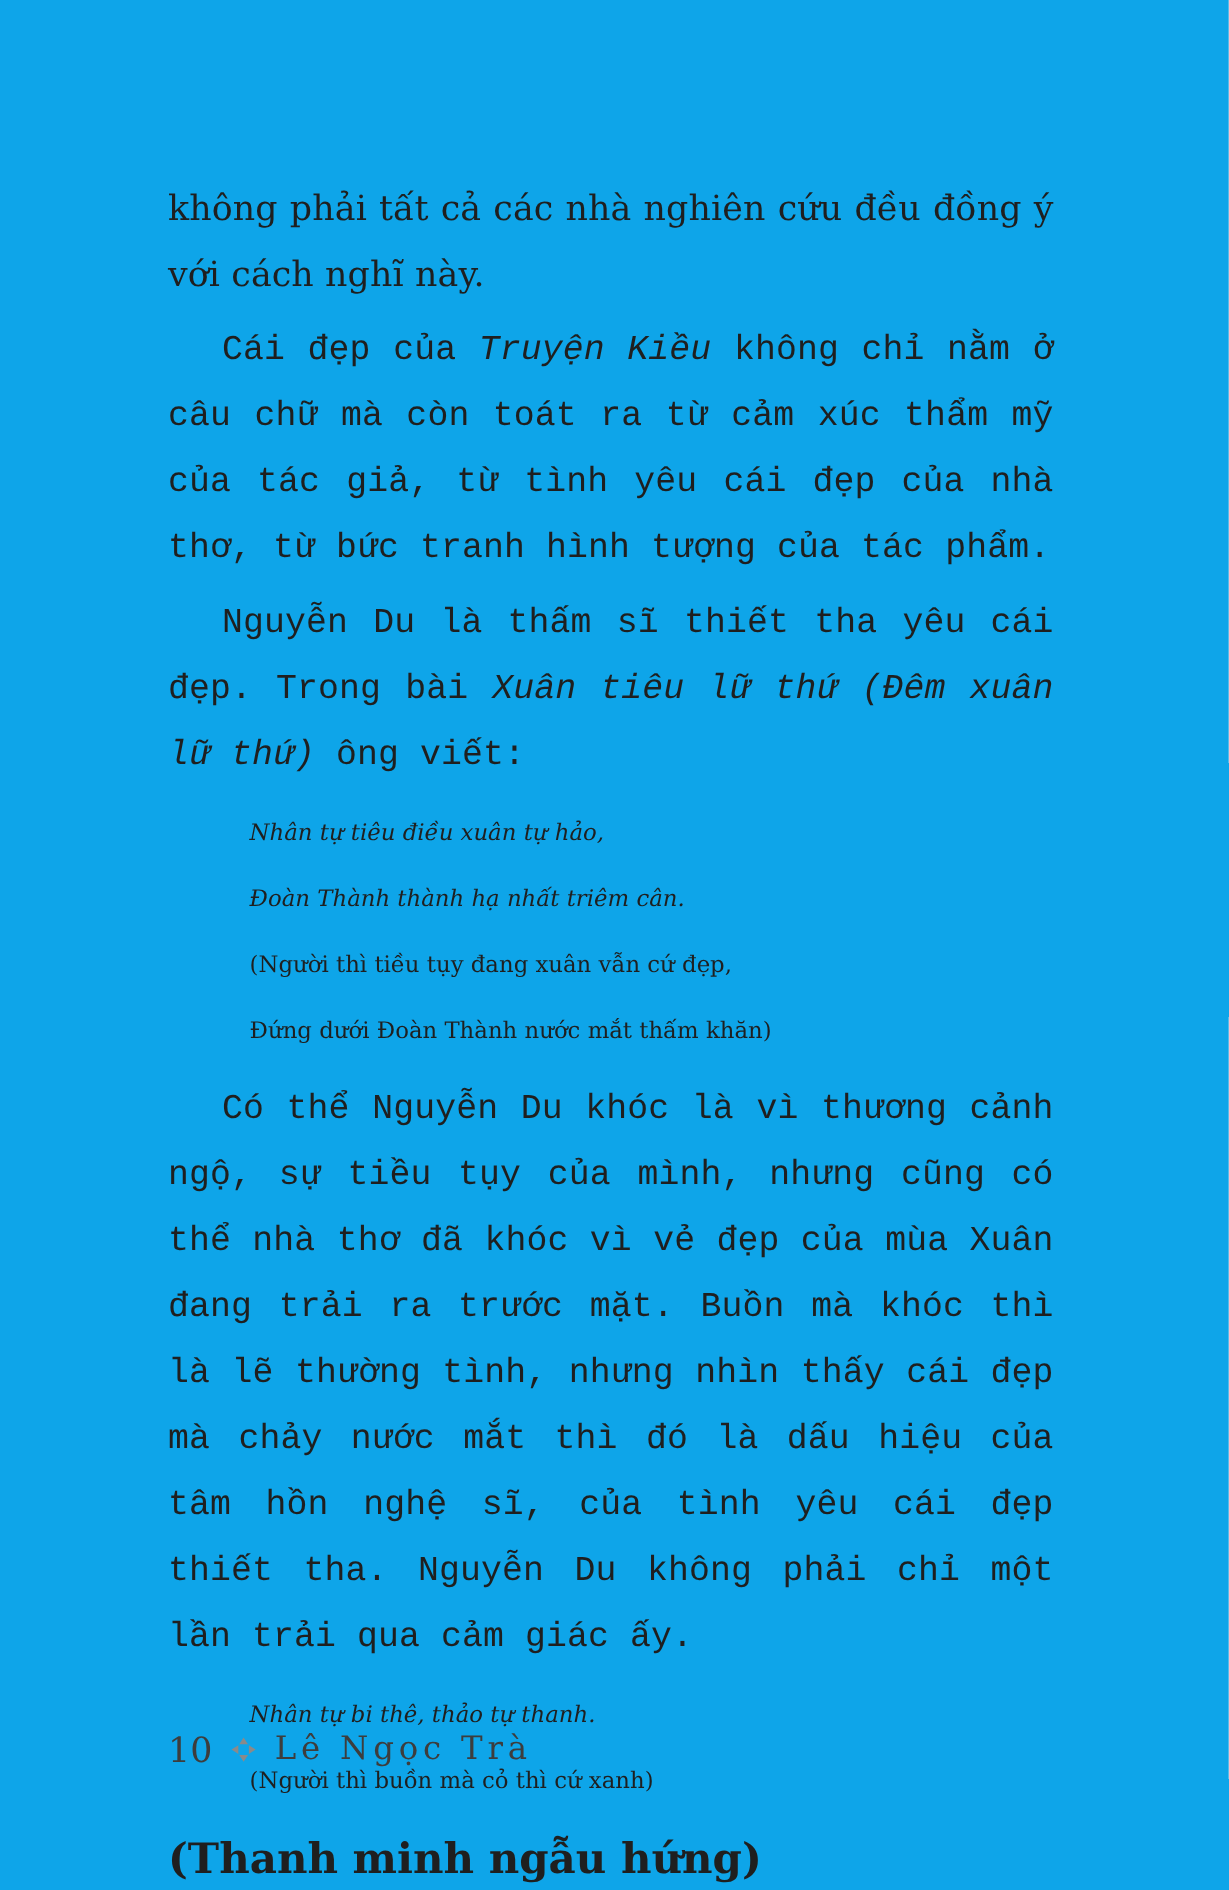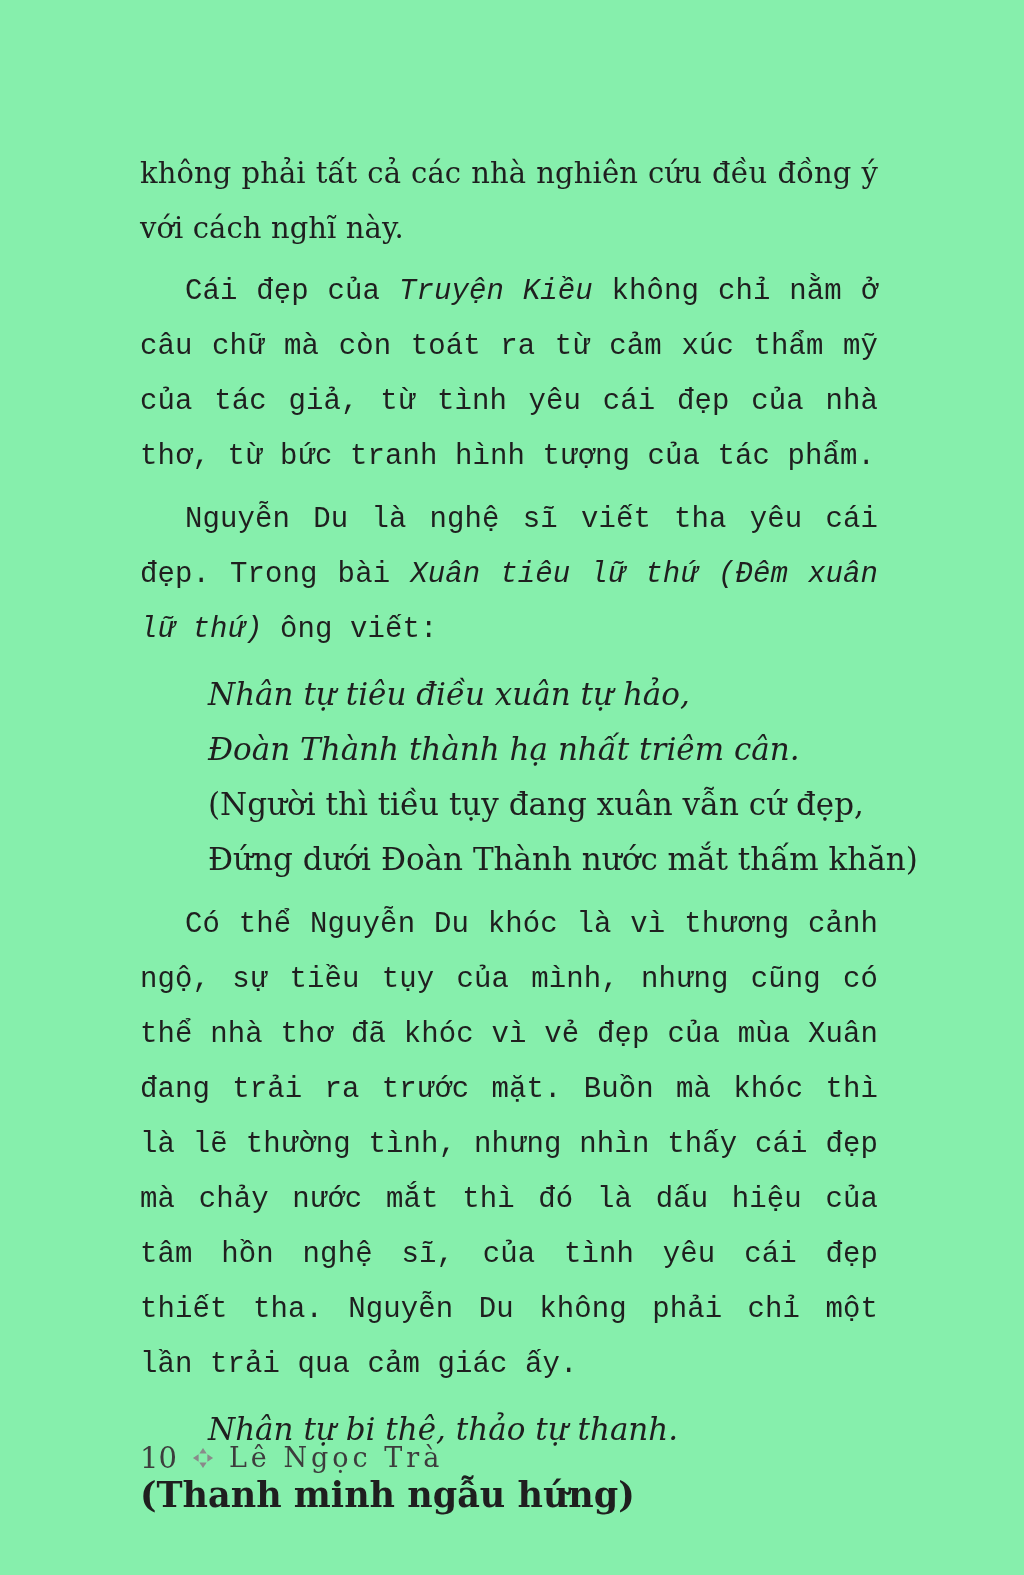--- a/index.html
+++ b/index.html
@@ -5,21 +5,21 @@
   html, body {
     margin: 0;
     padding: 0;
     background: #e8e8e8;
   }
   .page {
     position: relative;
     width: 1024px;
     height: 1575px;
     margin: 0 auto;
-    background: #86efac;
+    background: #0ea5e9;
     font-family: "DejaVu Serif", "Liberation Serif", serif;
     color: #1f1f1f;
     overflow: hidden;
   }
   .content {
     position: absolute;
     left: 140px;
     right: 146px;
     top: 0;
     padding-top: 146px;
@@ -28,21 +28,21 @@
     font-size: 29px;
     line-height: 55px;
     text-align: justify;
     margin: 0 0 8px 0;
     letter-spacing: 0.1px;
   }
   .para.indent { text-indent: 45px; font-family: Liberation Mono, monospace; }
   .italic { font-style: italic; }
   .poem {
     margin: 10px 0 10px 68px;
-    font-size: 31px;
+    font-size: 19px;
     line-height: 55px;
   }
   .poem-line { white-space: nowrap; }
   .poem-line.italic { font-style: italic; }
   .attribution {
     font-size: 35px;
     line-height: 55px;
     font-weight: bold;
     text-align: left;
     padding-right: 42px;
@@ -75,33 +75,34 @@
 </head>
 <body>
 
 <div class="page">
   <div class="content">
 
     <p class="para">không phải tất cả các nhà nghiên cứu đều đồng ý với cách nghĩ này.</p>
 
     <p class="para indent"><span>Cái đẹp của </span><span class="italic">Truyện Kiều</span><span> không chỉ nằm ở câu chữ mà còn toát ra từ cảm xúc thẩm mỹ của tác giả, từ tình yêu cái đẹp của nhà thơ, từ bức tranh hình tượng của tác phẩm.</span></p>
 
-    <p class="para indent"><span>Nguyễn Du là nghệ sĩ viết tha yêu cái đẹp. Trong bài </span><span class="italic">Xuân tiêu lữ thứ (Đêm xuân lữ thứ)</span><span> ông viết:</span></p>
+    <p class="para indent"><span>Nguyễn Du là thấm sĩ thiết tha yêu cái đẹp. Trong bài </span><span class="italic">Xuân tiêu lữ thứ (Đêm xuân lữ thứ)</span><span> ông viết:</span></p>
 
     <div class="poem">
       <div class="poem-line italic">Nhân tự tiêu điều xuân tự hảo,</div>
       <div class="poem-line italic">Đoàn Thành thành hạ nhất triêm cân.</div>
       <div class="poem-line">(Người thì tiều tụy đang xuân vẫn cứ đẹp,</div>
       <div class="poem-line">Đứng dưới Đoàn Thành nước mắt thấm khăn)</div>
     </div>
 
     <p class="para indent">Có thể Nguyễn Du khóc là vì thương cảnh ngộ, sự tiều tụy của mình, nhưng cũng có thể nhà thơ đã khóc vì vẻ đẹp của mùa Xuân đang trải ra trước mặt. Buồn mà khóc thì là lẽ thường tình, nhưng nhìn thấy cái đẹp mà chảy nước mắt thì đó là dấu hiệu của tâm hồn nghệ sĩ, của tình yêu cái đẹp thiết tha. Nguyễn Du không phải chỉ một lần trải qua cảm giác ấy.</p>
 
     <div class="poem">
       <div class="poem-line italic">Nhân tự bi thê, thảo tự thanh.</div>
+      <div class="poem-line">(Người thì buồn mà cỏ thì cứ xanh)</div>
     </div>
 
     <p class="attribution">(Thanh minh ngẫu hứng)</p>
 
   </div>
 
   <div class="footer">
     <span class="page-number">10</span>
     <span class="ornament">
       <svg width="22" height="22" viewBox="0 0 24 24">

